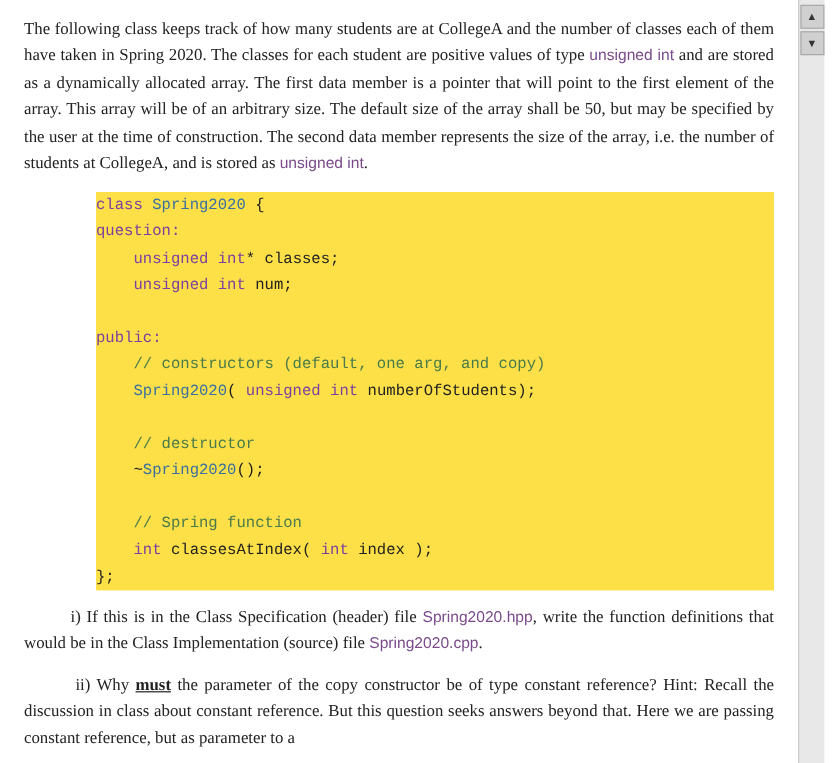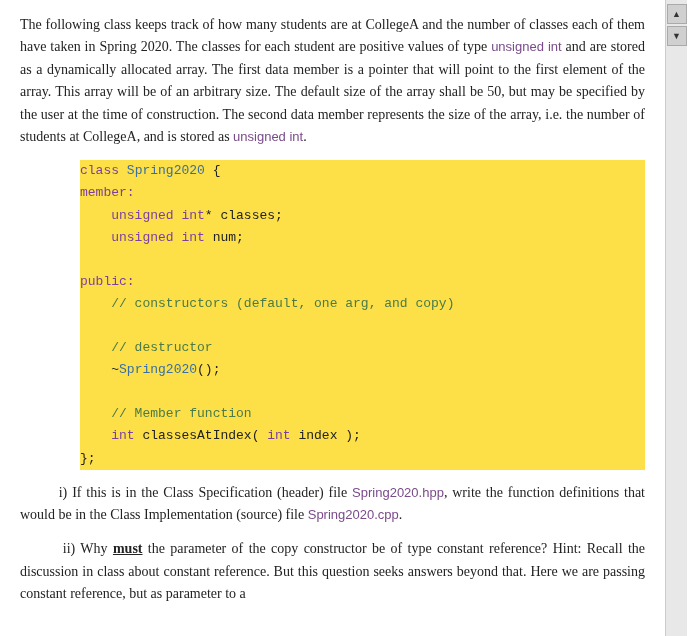--- a/index.html
+++ b/index.html
@@ -82,47 +82,50 @@
       <span>The following class keeps track of how many students are at CollegeA and the number of classes each of them have taken in Spring 2020. The classes for each student are positive values of type </span><code class="inline-code">unsigned int</code><span> and are stored as a dynamically allocated array. The first data member is a pointer that will point to the first element of the array. This array will be of an arbitrary size. The default size of the array shall be 50, but may be specified  by the user at the time of construction. The second data member represents the size of the array, i.e. the number of students at CollegeA, and is stored as </span><code class="inline-code">unsigned int</code><span>.</span>
     </p>
 
     <div class="code-block">
       <div>
         <span class="kw-purple">class</span>
         <span class="kw-blue"> Spring2020</span>
         <span class="text-normal"> {</span>
       </div>
       <div>
-        <span class="kw-purple">member:</span>
+        <span class="kw-purple">question:</span>
       </div>
       <div>
         &nbsp;&nbsp;&nbsp;&nbsp;<span class="kw-purple">unsigned</span>
         <span class="kw-purple"> int</span><span class="text-normal">* classes;</span>
       </div>
       <div>
         &nbsp;&nbsp;&nbsp;&nbsp;<span class="kw-purple">unsigned</span>
         <span class="kw-purple"> int</span><span class="text-normal"> num;</span>
       </div>
       <div>&nbsp;</div>
       <div>
         <span class="kw-purple">public:</span>
       </div>
       <div>
         &nbsp;&nbsp;&nbsp;&nbsp;<span class="kw-comment">// constructors (default, one arg, and copy)</span>
       </div>
+      <div>
+        &nbsp;&nbsp;&nbsp;&nbsp;<span class="kw-blue">Spring2020</span><span class="text-normal">( </span><span class="kw-purple">unsigned</span><span class="kw-purple"> int</span><span class="text-normal"> numberOfStudents);</span>
+      </div>
       <div>&nbsp;</div>
       <div>
         &nbsp;&nbsp;&nbsp;&nbsp;<span class="kw-comment">// destructor</span>
       </div>
       <div>
         &nbsp;&nbsp;&nbsp;&nbsp;<span class="text-normal">~</span><span class="kw-blue">Spring2020</span><span class="text-normal">();</span>
       </div>
       <div>&nbsp;</div>
       <div>
-        &nbsp;&nbsp;&nbsp;&nbsp;<span class="kw-comment">// Member function</span>
+        &nbsp;&nbsp;&nbsp;&nbsp;<span class="kw-comment">// Spring function</span>
       </div>
       <div>
         &nbsp;&nbsp;&nbsp;&nbsp;<span class="kw-purple">int</span><span class="text-normal"> classesAtIndex( </span><span class="kw-purple">int</span><span class="text-normal"> index );</span>
       </div>
       <div>
         <span class="text-normal">};</span>
       </div>
     </div>
 
     <p class="para question-block">

